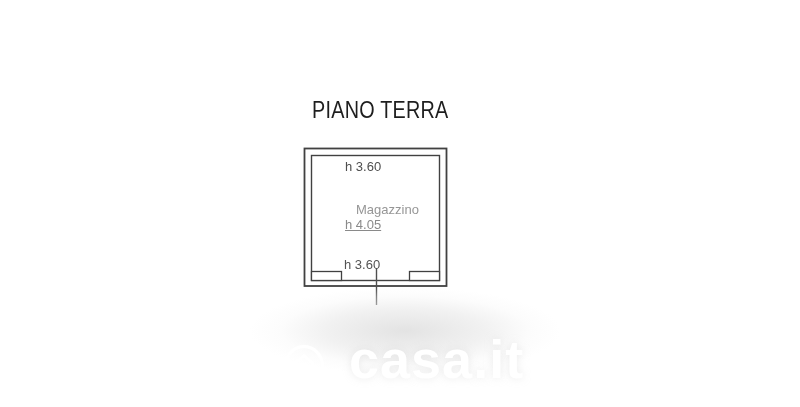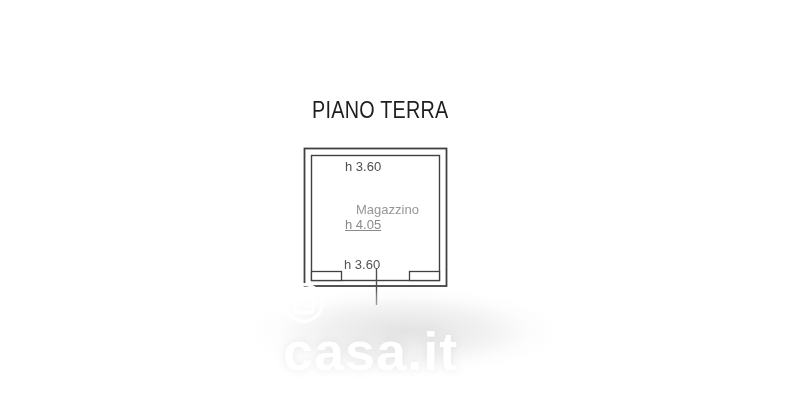--- a/index.html
+++ b/index.html
@@ -33,22 +33,22 @@
   .lbl-bottom{left:344px;top:259px;color:#545454;}
 
   
   .wm{
     position:absolute;left:235px;top:282px;width:340px;height:104px;
     background:radial-gradient(ellipse 52% 48% at 50% 47%,
       rgba(222,222,222,0.85) 0%,
       rgba(232,232,232,0.60) 45%,
       rgba(245,245,245,0.30) 70%,
       rgba(255,255,255,0) 88%);
-    display:flex;align-items:flex-start;
-    padding-left:48px;box-sizing:border-box;flex-direction:column;
+    display:flex;align-items:flex-end;
+    padding-left:48px;box-sizing:border-box;
   }
   .wm-icon{width:42px;height:42px;margin-right:24px;flex:0 0 auto;}
   .wm-text{
     font-size:54px;font-weight:700;line-height:1;
     color:rgba(255,255,255,0.97);
     letter-spacing:1px;
     text-shadow:0 0 9px rgba(198,198,198,0.35);
   }
 </style>
 </head>

